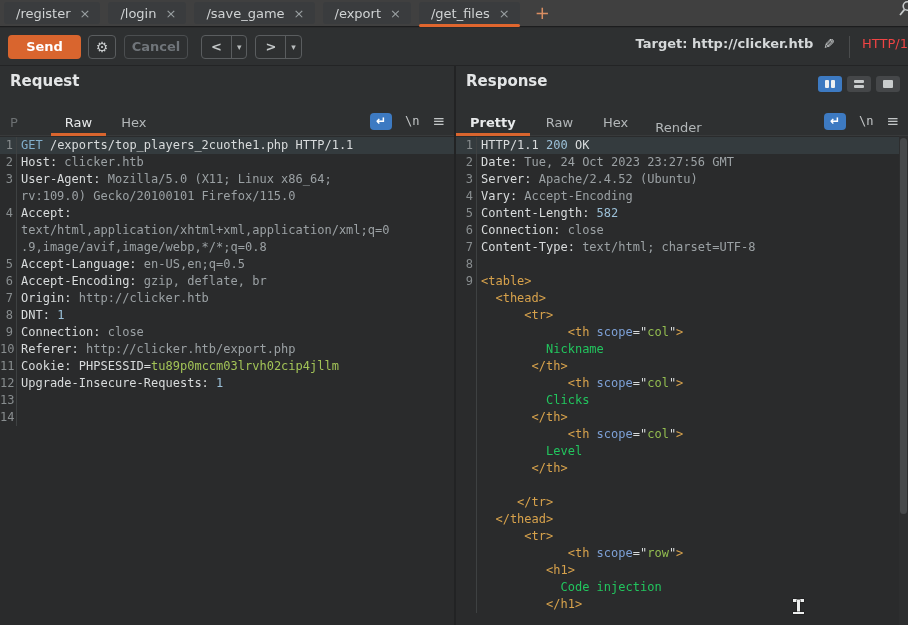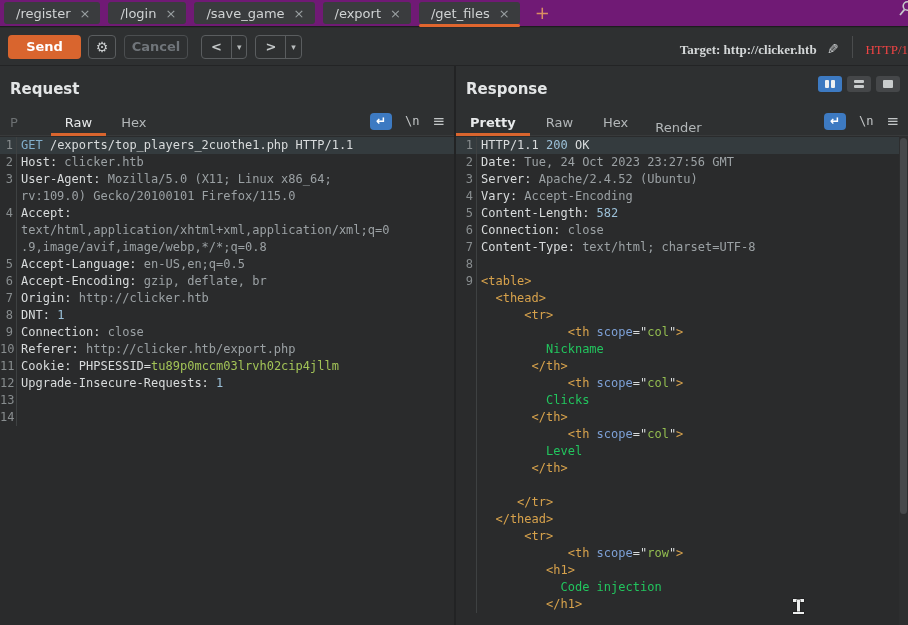--- a/index.html
+++ b/index.html
@@ -4,21 +4,21 @@
 <style>
   * { margin:0; padding:0; box-sizing:border-box; }
   html,body { width:908px; height:625px; overflow:hidden; }
   body {
     position:relative; background:#2a2b2c;
     font-family:"DejaVu Sans","Liberation Sans",sans-serif;
     -webkit-font-smoothing:antialiased;
   }
   
   .tabbar { position:absolute; left:0; top:0; width:908px; height:27px;
-    background:#701a75; border-bottom:1px solid #1c1d1e;
+    background:#404040; border-bottom:1px solid #1c1d1e;
     display:flex; align-items:center; padding-left:4px; }
   .tabs { display:flex; align-items:center; }
   .tab { position:relative; display:flex; align-items:center; height:22px;
     background:#3a3c3e; border-radius:3px; margin-right:8px;
     padding:0 10px 0 12px; font-size:13px; color:#d0d3d4; cursor:default; }
   .tab-close { margin-left:9px; color:#9aa0a2; font-size:13px; }
   .tab-underline { position:absolute; left:0; right:0; bottom:-3px; height:3px;
     background:#e0662e; border-radius:2px; }
   .tab-add { margin-left:7px; font-size:18px; color:#d98e62; line-height:18px; }
   .search-cut { position:absolute; right:-5px; top:0; }
@@ -36,36 +36,36 @@
     border:1px solid #4b4e50; border-radius:4px; color:#70757a; font-size:13px;
     font-weight:600; font-family:inherit; }
   .split { display:flex; align-items:stretch; height:24px; margin-left:13px;
     border:1px solid #5a5d5f; border-radius:4px; overflow:hidden; }
   .split + .split { margin-left:8px; }
   .split .lt { display:flex; align-items:center; padding:0 9px; color:#c4c8c9;
     font-weight:bold; font-size:13px; }
   .split .mid { width:1px; background:#5a5d5f; }
   .split .rt { display:flex; align-items:center; padding:0 5px; color:#b9bdbe;
     font-size:9px; }
-  .tb-right { margin-left:auto; display:flex; align-items:flex-end;font-family:Liberation Serif, serif; }
+  .tb-right { margin-left:auto; display:flex; align-items:flex-start; }
   .target-label { font-size:13px; font-weight:bold; color:#d5d8d9; }
   .edit-icon { margin-left:10px; font-size:14px; color:#d3d6d7;
     transform:scaleX(-1); display:inline-block; }
   .vdiv { width:1px; height:22px; background:#4a4c4d; margin:0 12px 0 14px; }
   .http-ver { font-size:13px; color:#ef4444; white-space:nowrap; }
   
   .main { position:absolute; left:0; top:66px; width:908px; height:559px; }
   .panel { position:absolute; top:0; bottom:0; }
   .panel-req { left:0; width:454px; }
   .panel-divider { position:absolute; left:454px; width:2px; top:0; bottom:0;
     background:#222324; }
   .panel-resp { left:456px; width:452px; }
   .panel-head { position:relative; height:70px; background:#2e3031;
     border-bottom:1px solid #383a3b; }
-  .panel-title { position:absolute; left:10px; top:14px; font-size:15px;
+  .panel-title { position:absolute; left:10px; top:6px; font-size:15px;
     font-weight:bold; color:#e3e5e6; }
   .subtabs { position:absolute; left:0; bottom:0; height:25px; display:flex;
     align-items:center; }
   .subtab { position:relative; height:25px; display:flex; align-items:center;
     font-size:13px; color:#b3b7b9; }
   .subtab.active { color:#e8eaeb; }
   .subtab.dim { color:#6c7072; }
   .subtab-underline { position:absolute; left:0; right:0; bottom:-1px;
     height:3px; background:#d9652e; }
   #req-tabs .subtab:nth-child(1) { margin-left:10px; }

